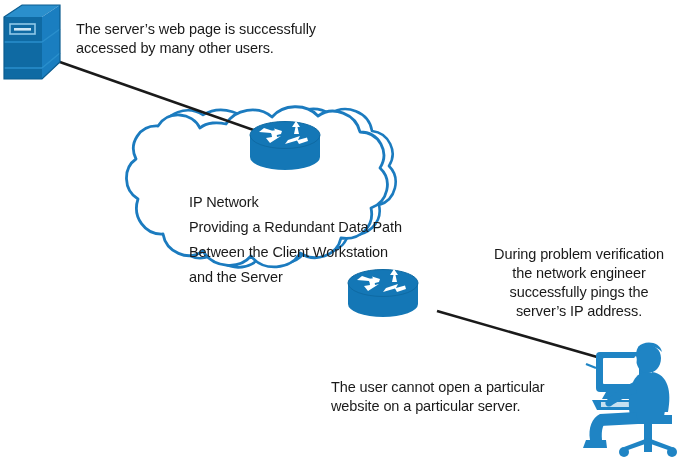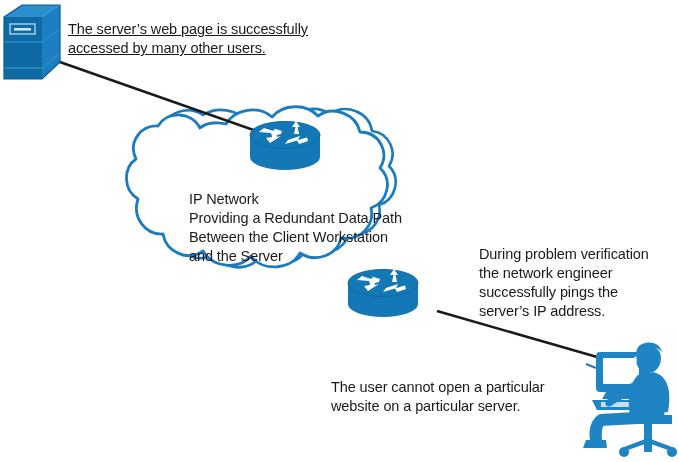--- a/index.html
+++ b/index.html
@@ -25,31 +25,31 @@
     height: 462px;
   }
   .anno {
     position: absolute;
     color: #1a1a1a;
     font-size: 14.5px;
     line-height: 19px;
     white-space: pre-line;
     letter-spacing: -0.1px;
   }
-  #annotation-server-note  { left: 68px;  top: 20px;  width: 300px; text-decoration: underline; }
-  #annotation-ping-note    { left: 479px; top: 245px; width: 200px; }
+  #annotation-server-note  { left: 76px;  top: 20px;  width: 300px; }
+  #annotation-ping-note    { left: 479px; top: 245px; width: 200px; text-align: center; }
   #annotation-user-note    { left: 331px; top: 378px; width: 260px; }
   #cloud-label {
     position: absolute;
     left: 189px;
     top: 190px;
     width: 270px;
     color: #1a1a1a;
     font-size: 14.5px;
-    line-height: 19px;
+    line-height: 25px;
     white-space: pre-line;
     letter-spacing: -0.1px;
   }
 </style>
 </head>
 <body>
 
 <div id="canvas">
 
   <svg id="diagram-svg" viewBox="0 0 679 462">

